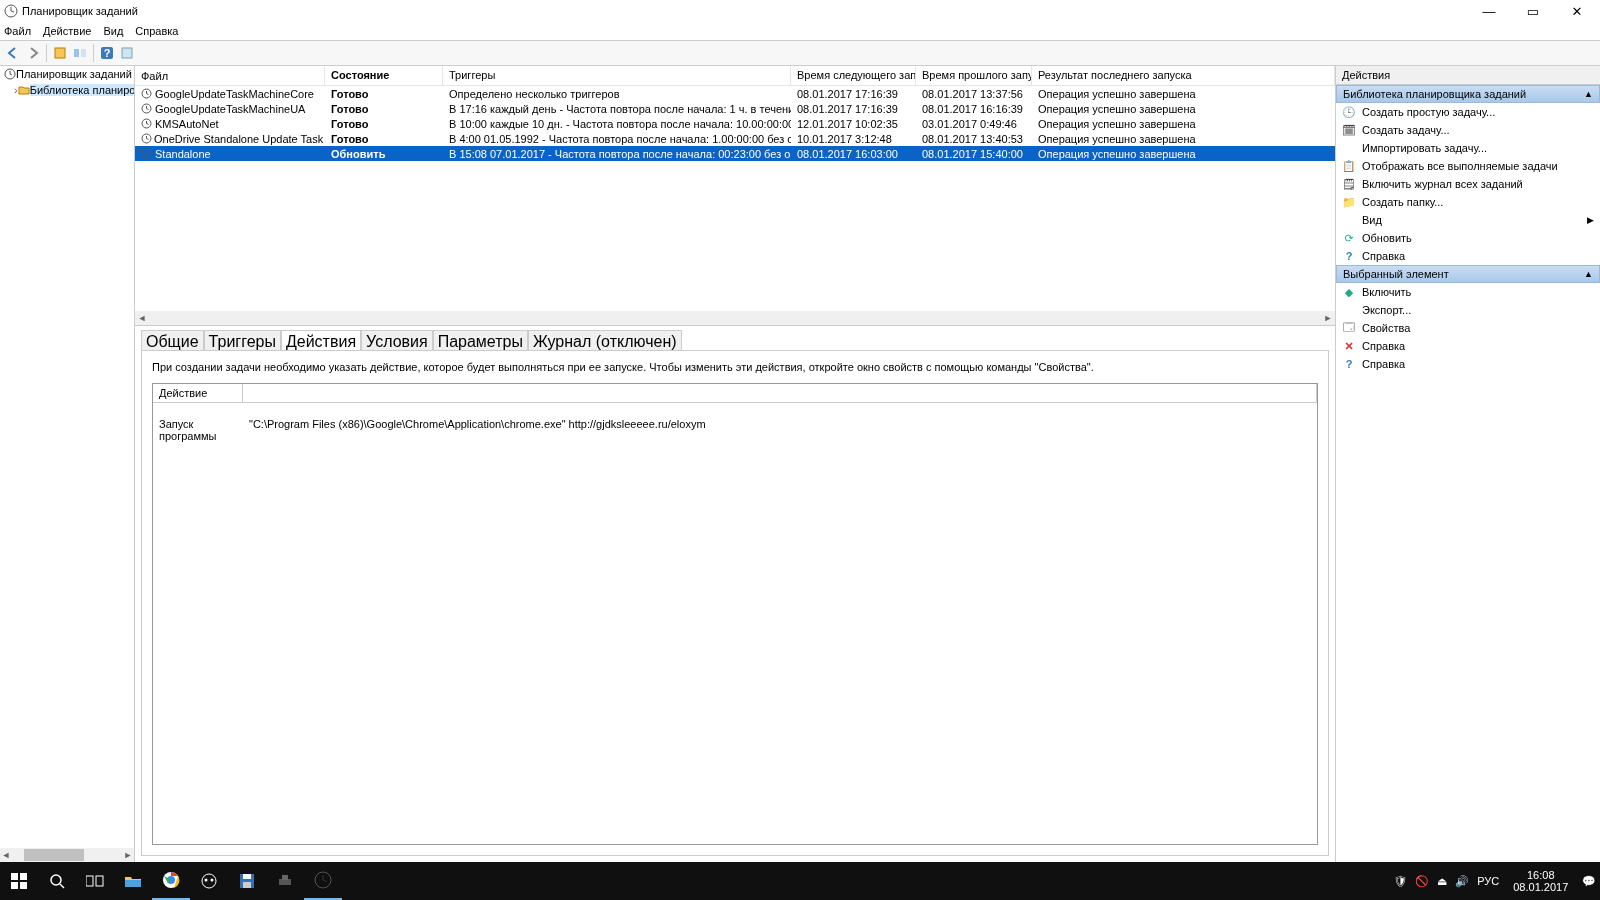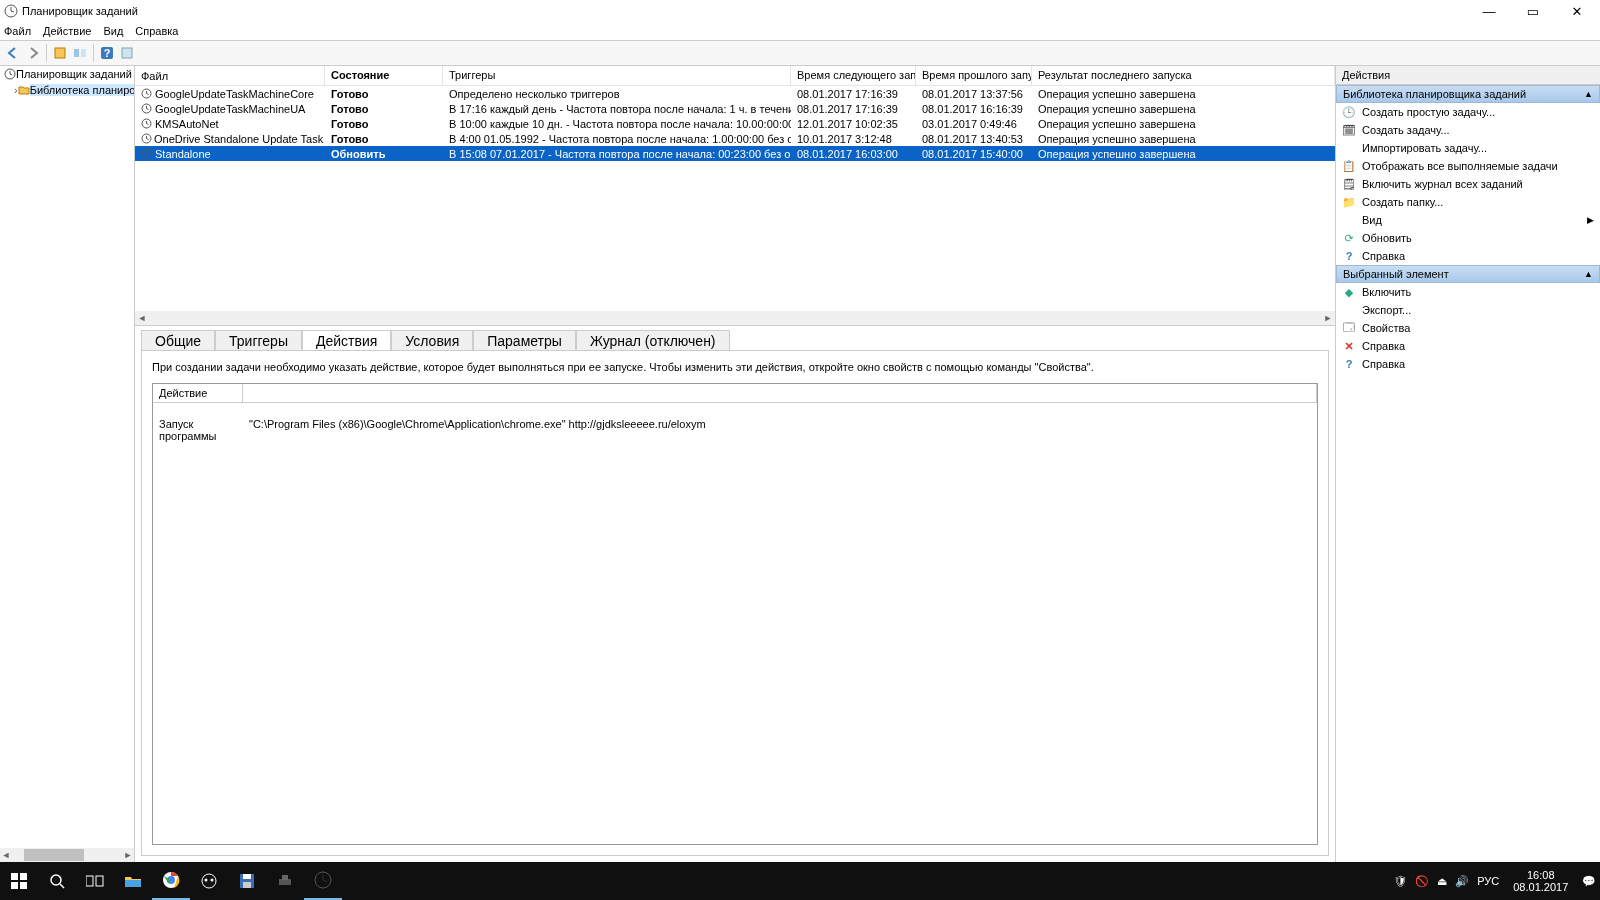--- a/index.html
+++ b/index.html
@@ -49,21 +49,21 @@
 .col-next { width: 125px; }
 .col-last { width: 116px; }
 .col-result { flex: 1; }
 .hscroll { height: 14px; display: flex; background: #f0f0f0; align-items: center; }
 .hscroll .arrow { width: 14px; text-align: center; font-size: 9px; color: #666; }
 .hscroll .track { flex: 1; }
 
 
 .details { flex: 1; display: flex; flex-direction: column; padding: 4px 6px 6px 6px; min-height: 0; }
 .tabs { display: flex; height: 20px; }
-.tab { border: 1px solid #ccc; border-bottom: none; padding: 2px 13px; background: #f0f0f0; cursor: default; font-size: 14px; }
+.tab { border: 1px solid #ccc; border-bottom: none; padding: 2px 4px; background: #f0f0f0; cursor: default; font-size: 16px; }
 .tab.active { background: #fff; position: relative; z-index: 2; }
 .tab-body { border: 1px solid #ccc; flex: 1; padding: 10px; background: #fff; display: flex; flex-direction: column; min-height: 0; }
 .tab-desc { margin-bottom: 10px; }
 .action-table { border: 1px solid #999; flex: 1; }
 .at-head { display: flex; background: #fff; border-bottom: 1px solid #ccc; }
 .at-head div { padding: 3px 6px; border-right: 1px solid #ccc; }
 .at-row { display: flex; }
 .at-row div { padding: 2px 6px; margin-top: 13px; }
 .at-c1 { width: 90px; }
 .at-c2 { width: 544px; }

